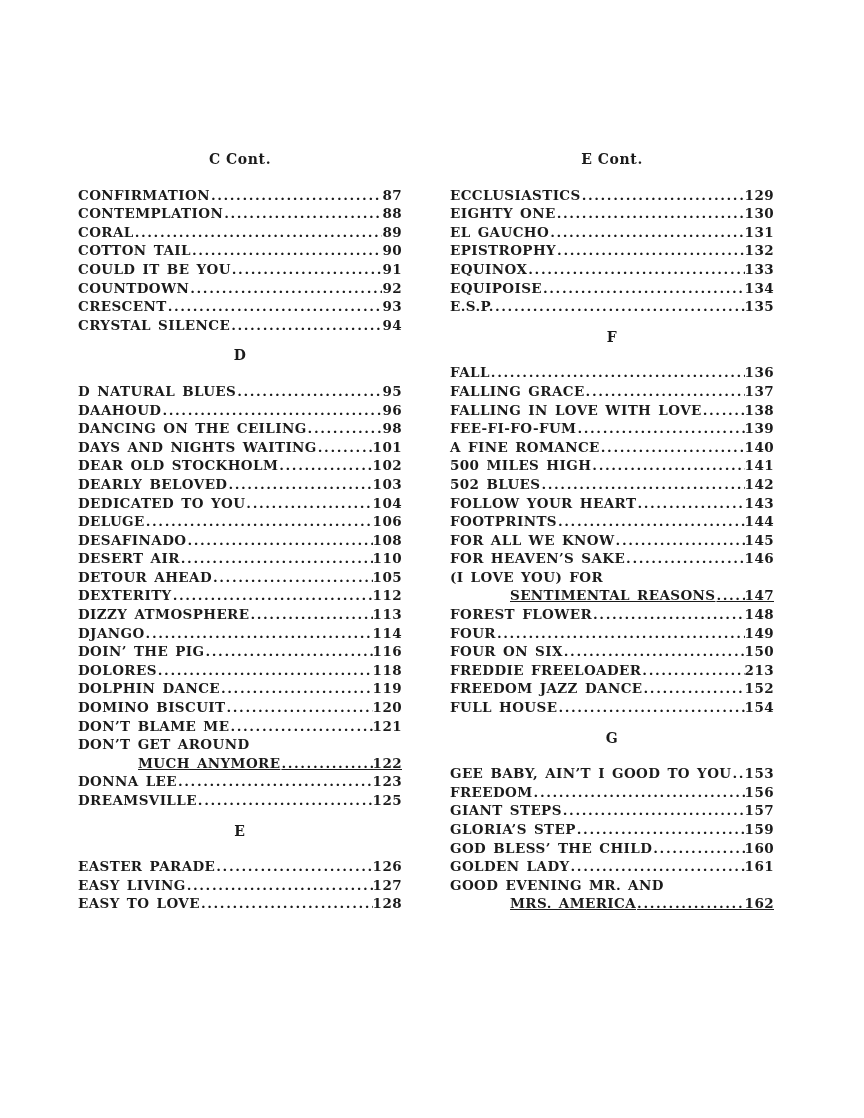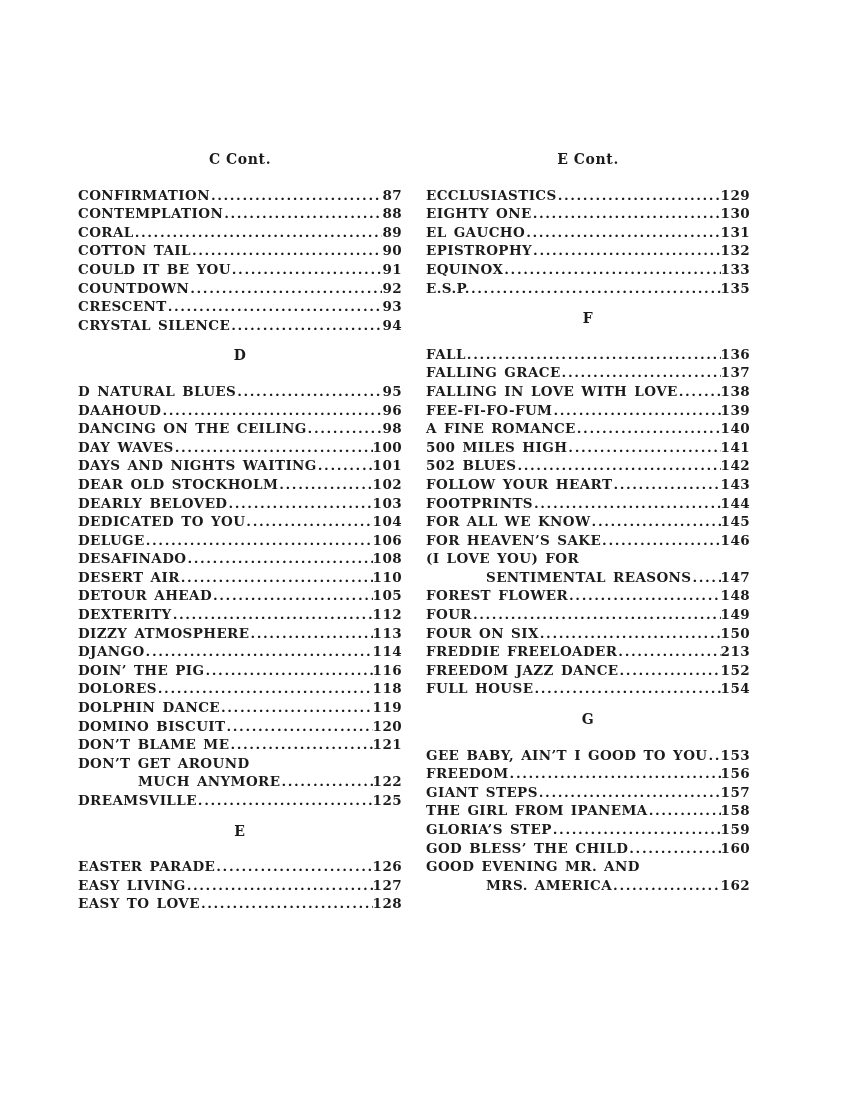--- a/index.html
+++ b/index.html
@@ -12,21 +12,21 @@
     width: 864px;
     height: 1118px;
     background: #ffffff;
     overflow: hidden;
     font-family: "DejaVu Serif", serif;
     color: #1b1b1b;
   }
   .columns {
     display: flex;
     padding: 150px 0 0 78px;
-    gap: 24px;
+    gap: 48px;
   }
   .col {
     width: 324px;
     flex: 0 0 324px;
   }
   .section-heading {
     text-align: center;
     font-size: 14px;
     font-weight: 600;
     letter-spacing: 0.6px;
@@ -63,20 +63,21 @@
   }
   .entry .page-num {
     flex: 0 0 auto;
     white-space: nowrap;
   }
   .entry.wrap-first .title {
     flex: 1 1 auto;
   }
   .entry.cont-line {
     padding-left: 60px;
+    text-decoration: underline;
   }
 </style>
 </head>
 <body>
 
 <div class="page">
   <div class="columns" id="columns">
       <div class="col">
         <section class="section">
           <div class="section-heading">C Cont.</div>
@@ -132,25 +133,20 @@
             <span class="title">DAAHOUD</span>
             <span class="dots"></span>
             <span class="page-num">96</span>
           </div>
           <div class="entry ">
             <span class="title">DANCING ON THE CEILING</span>
             <span class="dots"></span>
             <span class="page-num">98</span>
           </div>
           <div class="entry ">
-            <span class="title">DAY WAVES</span>
-            <span class="dots"></span>
-            <span class="page-num">100</span>
-          </div>
-          <div class="entry ">
             <span class="title">DAYS AND NIGHTS WAITING</span>
             <span class="dots"></span>
             <span class="page-num">101</span>
           </div>
           <div class="entry ">
             <span class="title">DEAR OLD STOCKHOLM</span>
             <span class="dots"></span>
             <span class="page-num">102</span>
           </div>
           <div class="entry ">
@@ -225,20 +221,25 @@
           </div>
           <div class="entry wrap-first">
             <span class="title">DON’T GET AROUND</span>
           </div>
           <div class="entry cont-line">
             <span class="title">MUCH ANYMORE</span>
             <span class="dots"></span>
             <span class="page-num">122</span>
           </div>
           <div class="entry ">
+            <span class="title">DONNA LEE</span>
+            <span class="dots"></span>
+            <span class="page-num">123</span>
+          </div>
+          <div class="entry ">
             <span class="title">DREAMSVILLE</span>
             <span class="dots"></span>
             <span class="page-num">125</span>
           </div>
         </section>
         <section class="section">
           <div class="section-heading">E</div>
           <div class="entry ">
             <span class="title">EASTER PARADE</span>
             <span class="dots"></span>
@@ -278,20 +279,25 @@
             <span class="title">EPISTROPHY</span>
             <span class="dots"></span>
             <span class="page-num">132</span>
           </div>
           <div class="entry ">
             <span class="title">EQUINOX</span>
             <span class="dots"></span>
             <span class="page-num">133</span>
           </div>
           <div class="entry ">
+            <span class="title">EQUIPOISE</span>
+            <span class="dots"></span>
+            <span class="page-num">134</span>
+          </div>
+          <div class="entry ">
             <span class="title">E.S.P.</span>
             <span class="dots"></span>
             <span class="page-num">135</span>
           </div>
         </section>
         <section class="section">
           <div class="section-heading">F</div>
           <div class="entry ">
             <span class="title">FALL</span>
             <span class="dots"></span>
@@ -397,33 +403,33 @@
             <span class="title">FREEDOM</span>
             <span class="dots"></span>
             <span class="page-num">156</span>
           </div>
           <div class="entry ">
             <span class="title">GIANT STEPS</span>
             <span class="dots"></span>
             <span class="page-num">157</span>
           </div>
           <div class="entry ">
-            <span class="title">THE GIRL FROM IPANEMA</span>
-            <span class="dots"></span>
-            <span class="page-num">158</span>
-          </div>
-          <div class="entry ">
             <span class="title">GLORIA’S STEP</span>
             <span class="dots"></span>
             <span class="page-num">159</span>
           </div>
           <div class="entry ">
             <span class="title">GOD BLESS’ THE CHILD</span>
             <span class="dots"></span>
             <span class="page-num">160</span>
+          </div>
+          <div class="entry ">
+            <span class="title">GOLDEN LADY</span>
+            <span class="dots"></span>
+            <span class="page-num">161</span>
           </div>
           <div class="entry wrap-first">
             <span class="title">GOOD EVENING MR. AND</span>
           </div>
           <div class="entry cont-line">
             <span class="title">MRS. AMERICA</span>
             <span class="dots"></span>
             <span class="page-num">162</span>
           </div>
         </section>

